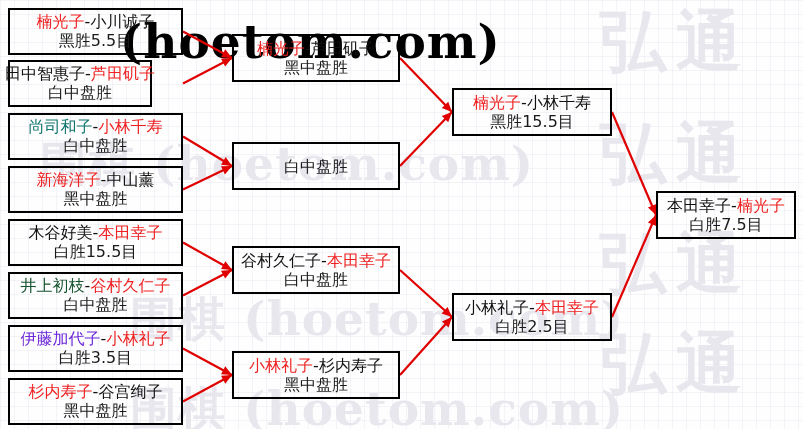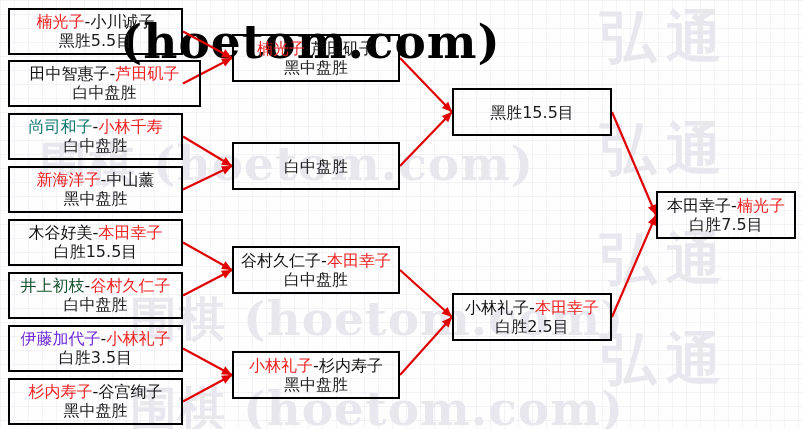--- a/index.html
+++ b/index.html
@@ -33,21 +33,21 @@
   .wm {
     position: absolute;
     color: #e9e7ee;
     font-family: "DejaVu Serif", "Liberation Serif", serif;
     white-space: nowrap;
     font-weight: 700;
     line-height: 1;
     user-select: none;
   }
   .wm-latin { font-size: 47px; letter-spacing: 1px; }
-  .wm-cjk   { font-size: 56px; letter-spacing: 10px; }
+  .wm-cjk   { font-size: 66px; letter-spacing: 10px; }
 
   #lines-layer {
     position: absolute;
     inset: 0;
     pointer-events: none;
   }
 
   .match-box {
     position: absolute;
     box-sizing: border-box;
@@ -124,21 +124,21 @@
       <polygon points="656,215 647.9295391758687,207.52553265535516 656.1790780961204,204.00145777680106" fill="#e00000"></polygon>
       <line x1="612" y1="317" x2="656" y2="215" stroke="#e00000" stroke-width="2.2"></line>
       <polygon points="656,215 656.1401818765354,225.9991067383443 647.9031570329108,222.44588033521214" fill="#e00000"></polygon>
     </svg>
 
   <div id="boxes-layer">
       <div class="match-box" style="left: 8px; top: 8px; width: 175px; height: 47px; border-color: rgb(0, 0, 0);">
         <div class="pairing"><span class="winner" style="color: rgb(238, 34, 34);">楠光子</span><span class="dash">-</span><span class="loser" style="color: rgb(17, 17, 17);">小川诚子</span></div>
         <div class="result">黑胜5.5目</div>
       </div>
-      <div class="match-box" style="left: 8px; top: 60px; width: 193px; height: 47px; border-color: rgb(0, 0, 0);">
+      <div class="match-box" style="left: 8px; top: 60px; width: 144px; height: 47px; border-color: rgb(0, 0, 0);">
         <div class="pairing"><span class="loser" style="color: rgb(17, 17, 17);">田中智惠子</span><span class="dash">-</span><span class="winner" style="color: rgb(238, 34, 34);">芦田矶子</span></div>
         <div class="result">白中盘胜</div>
       </div>
       <div class="match-box" style="left: 8px; top: 113px; width: 175px; height: 47px; border-color: rgb(0, 0, 0);">
         <div class="pairing"><span class="loser" style="color: #0f766e;">尚司和子</span><span class="dash">-</span><span class="winner" style="color: rgb(238, 34, 34);">小林千寿</span></div>
         <div class="result">白中盘胜</div>
       </div>
       <div class="match-box" style="left: 8px; top: 166px; width: 175px; height: 47px; border-color: rgb(0, 0, 0);">
         <div class="pairing"><span class="winner" style="color: rgb(238, 34, 34);">新海洋子</span><span class="dash">-</span><span class="loser" style="color: rgb(17, 17, 17);">中山薰</span></div>
         <div class="result">黑中盘胜</div>
@@ -168,20 +168,21 @@
       </div>
       <div class="match-box" style="left: 232px; top: 246px; width: 168px; height: 48px; border-color: rgb(0, 0, 0);">
         <div class="pairing"><span class="loser" style="color: rgb(17, 17, 17);">谷村久仁子</span><span class="dash">-</span><span class="winner" style="color: rgb(238, 34, 34);">本田幸子</span></div>
         <div class="result">白中盘胜</div>
       </div>
       <div class="match-box" style="left: 232px; top: 351px; width: 168px; height: 48px; border-color: rgb(0, 0, 0);">
         <div class="pairing"><span class="winner" style="color: rgb(238, 34, 34);">小林礼子</span><span class="dash">-</span><span class="loser" style="color: rgb(17, 17, 17);">杉内寿子</span></div>
         <div class="result">黑中盘胜</div>
       </div>
       <div class="match-box" style="left: 452px; top: 88px; width: 160px; height: 48px; border-color: rgb(0, 0, 0);">
+        <div class="pairing"><span class="winner" style="color: rgb(238, 34, 34);">楠光子</span><span class="dash">-</span><span class="loser" style="color: rgb(17, 17, 17);">小林千寿</span></div>
         <div class="result">黑胜15.5目</div>
       </div>
       <div class="match-box" style="left: 452px; top: 293px; width: 160px; height: 48px; border-color: rgb(0, 0, 0);">
         <div class="pairing"><span class="loser" style="color: rgb(17, 17, 17);">小林礼子</span><span class="dash">-</span><span class="winner" style="color: rgb(238, 34, 34);">本田幸子</span></div>
         <div class="result">白胜2.5目</div>
       </div>
       <div class="match-box" style="left: 656px; top: 191px; width: 140px; height: 48px; border-color: rgb(0, 0, 0);">
         <div class="pairing"><span class="loser" style="color: rgb(17, 17, 17);">本田幸子</span><span class="dash">-</span><span class="winner" style="color: rgb(238, 34, 34);">楠光子</span></div>
         <div class="result">白胜7.5目</div>
       </div>

